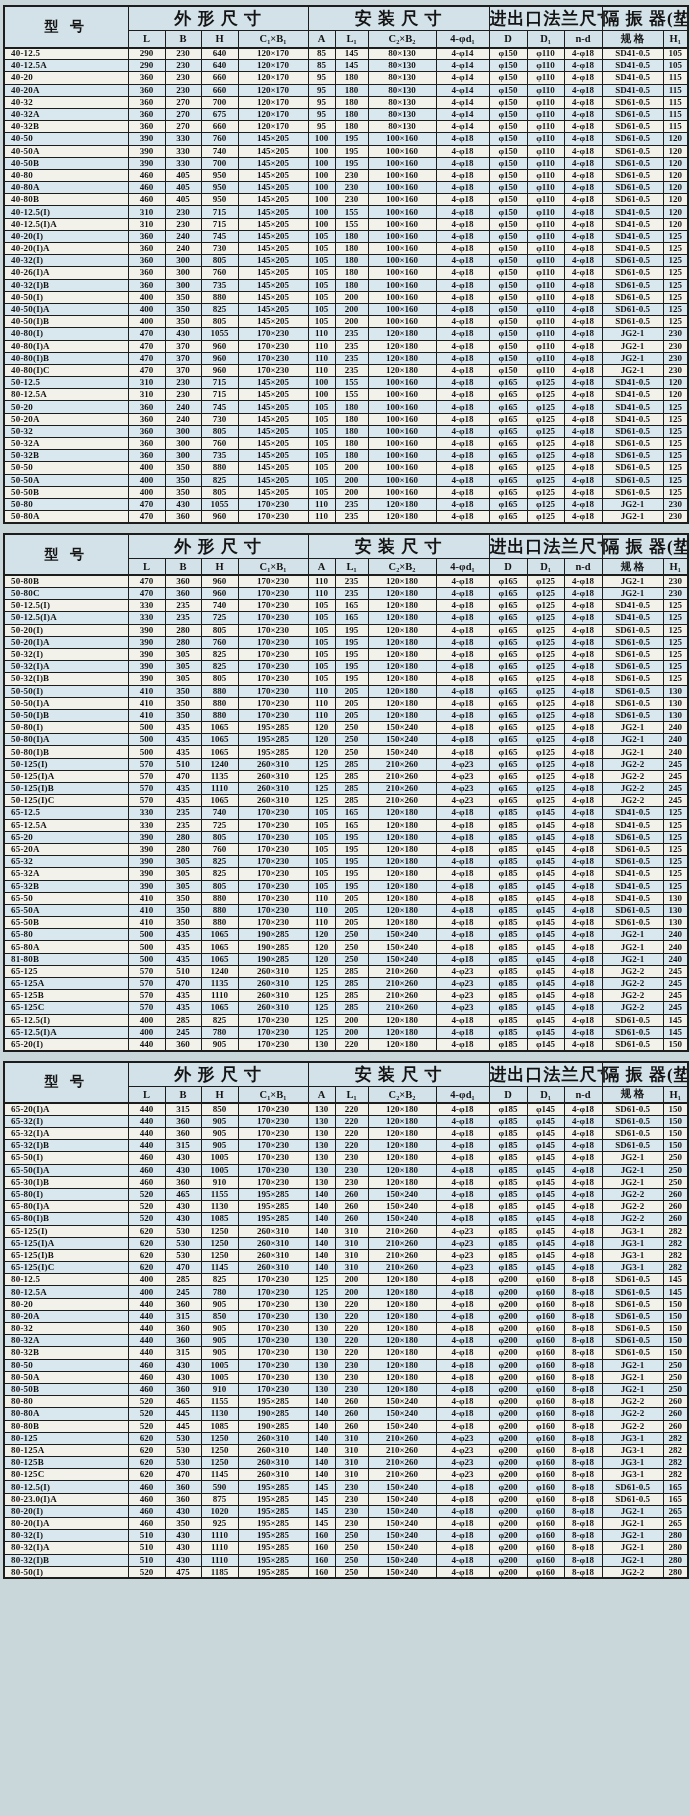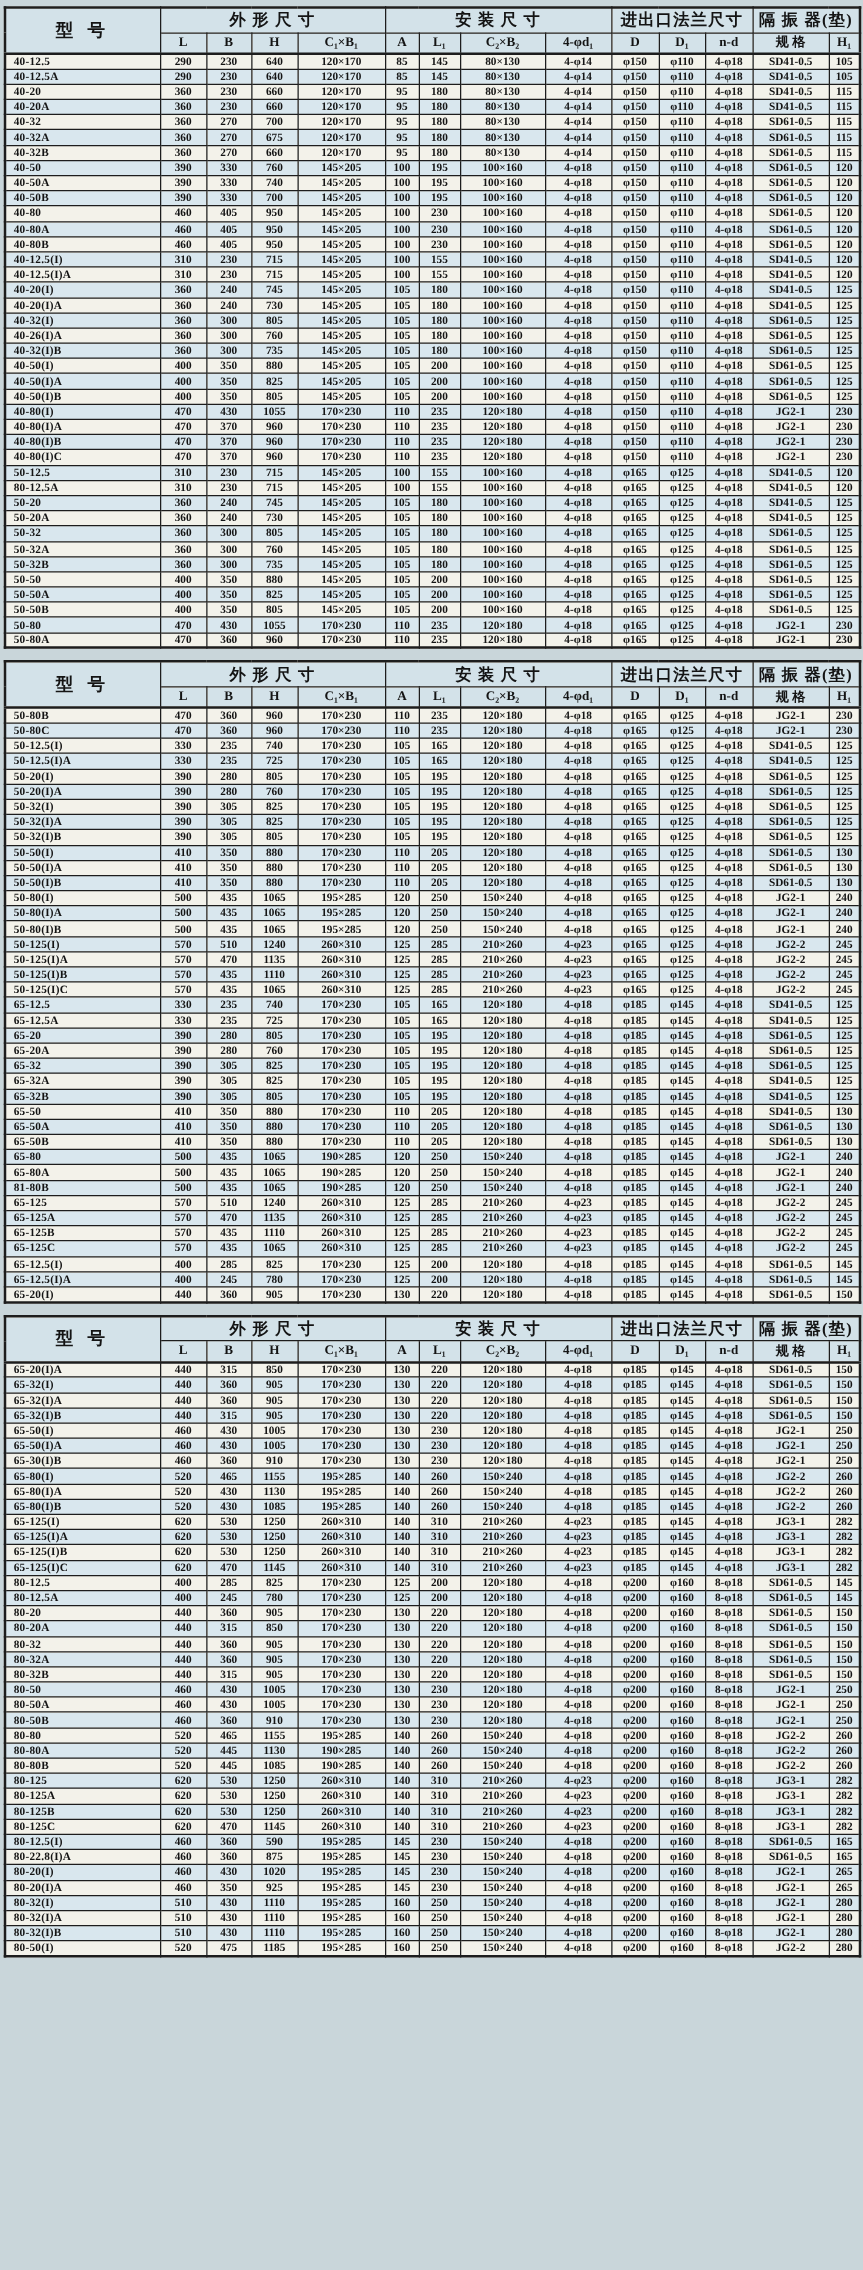--- a/index.html
+++ b/index.html
@@ -29,21 +29,21 @@
   table.spec:last-child{margin-bottom:0;}
   table.spec th,table.spec td{
     border:1px solid var(--border);
     text-align:center;
     vertical-align:middle;
     overflow:hidden;
     white-space:nowrap;
   }
   
   thead th{background:var(--header-bg);font-weight:bold;}
-  tr.h1 th{height:20px;font-size:13px;letter-spacing:1px;font-family:"Liberation Serif","DejaVu Serif",serif;}
+  tr.h1 th{height:20px;font-size:17px;letter-spacing:1px;font-family:"Liberation Serif","DejaVu Serif",serif;}
   tr.h1 th.model-th{font-size:14px;letter-spacing:4px;}
   tr.h2 th{height:17px;font-size:10.5px;letter-spacing:0;}
   thead{border-bottom:2px solid var(--border);}
   
   tbody td{
     height:12.2px;
     font-size:9px;
     font-weight:bold;
     line-height:1;
     padding:0 1px;
@@ -1943,21 +1943,21 @@
           <td>230</td>
           <td>150×240</td>
           <td>4-φ18</td>
           <td>φ200</td>
           <td>φ160</td>
           <td>8-φ18</td>
           <td>SD61-0.5</td>
           <td>165</td>
         </tr>
         <tr>
-          <td class="model">80-22.8(I)A</td>
+          <td class="model">80-23.0(I)A</td>
           <td>460</td>
           <td>360</td>
           <td>875</td>
           <td>195×285</td>
           <td>145</td>
           <td>230</td>
           <td>150×240</td>
           <td>4-φ18</td>
           <td>φ200</td>
           <td>φ160</td>

